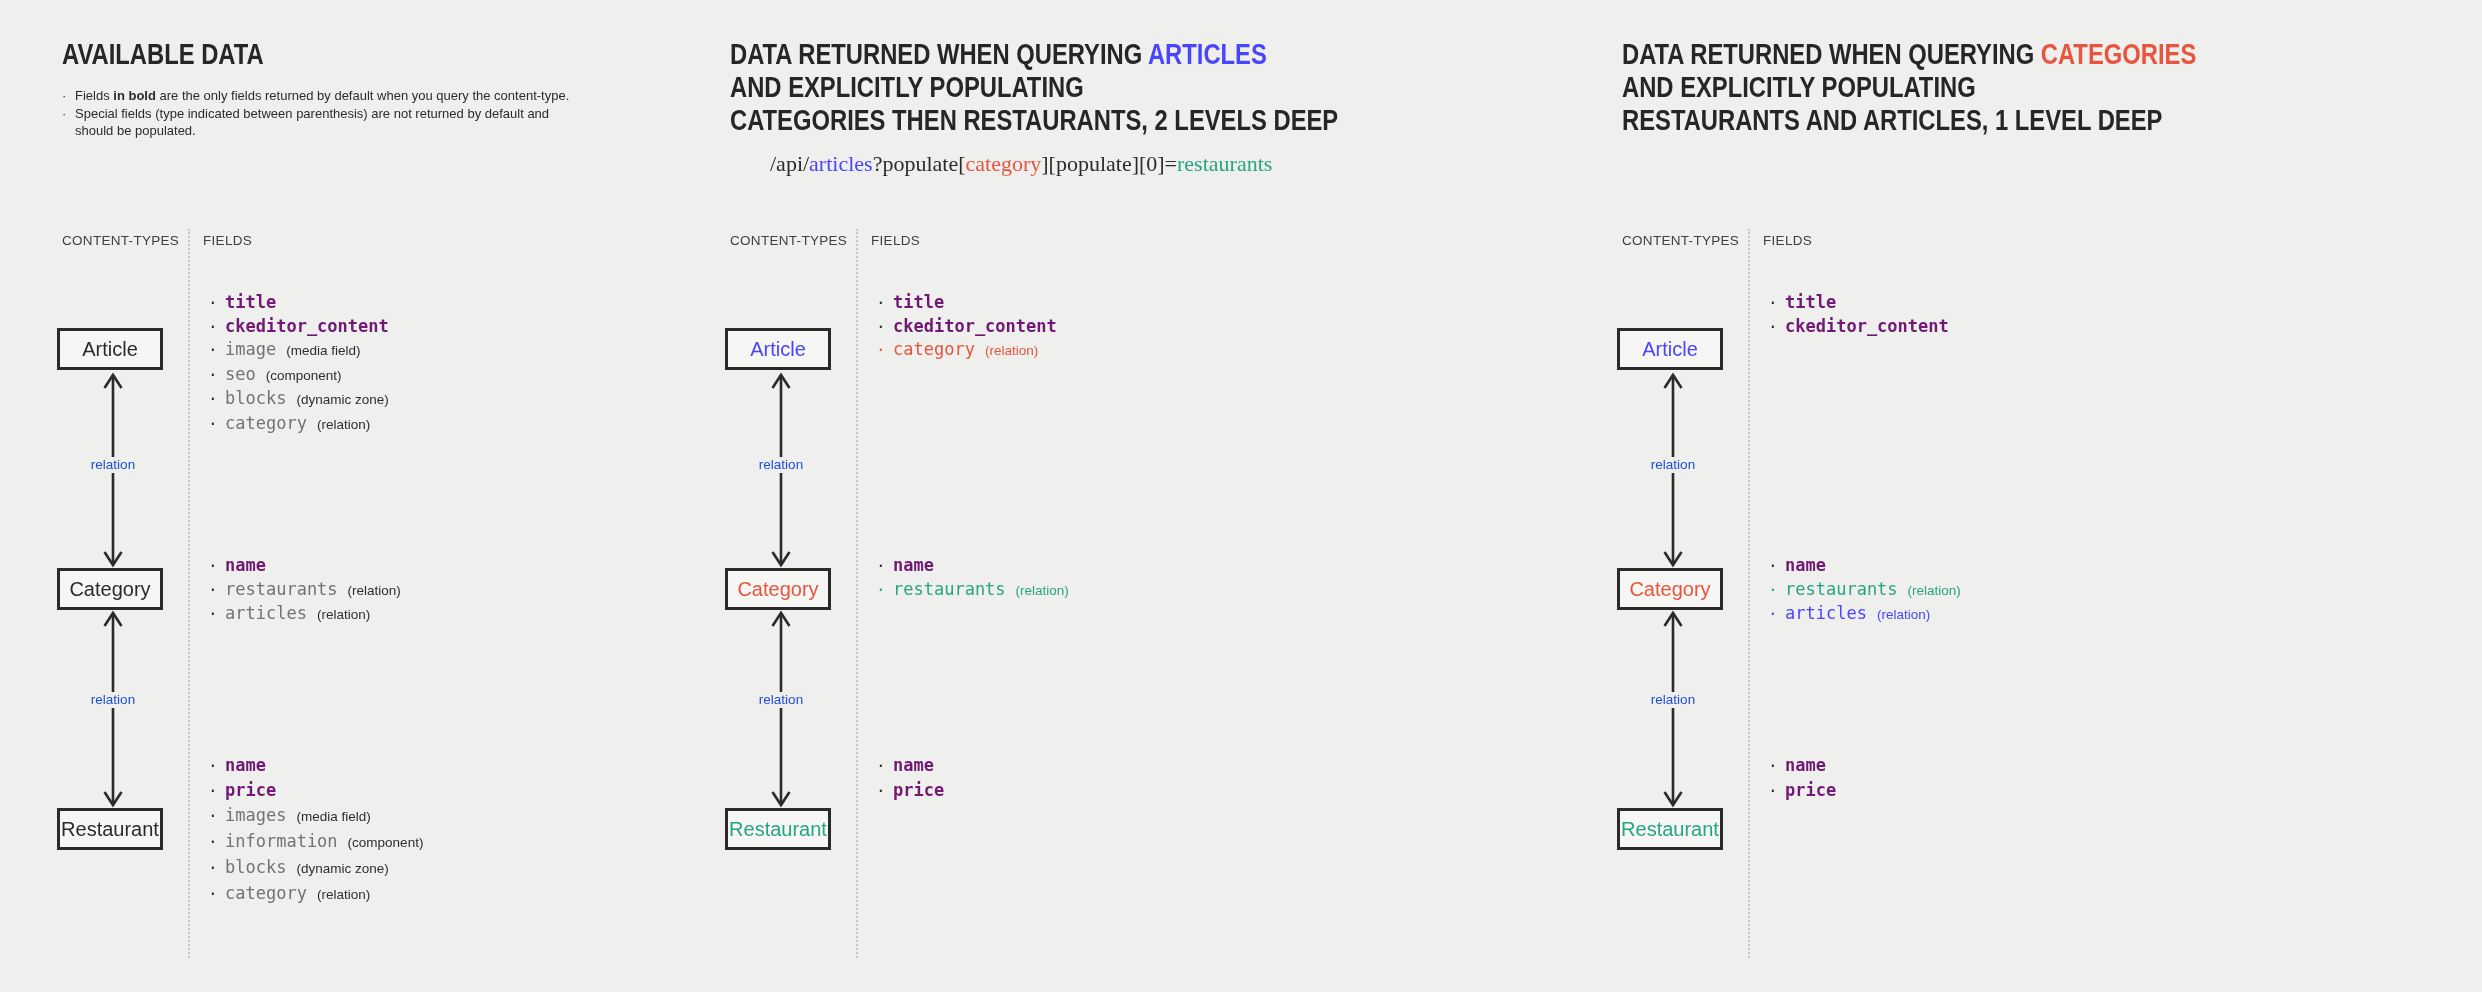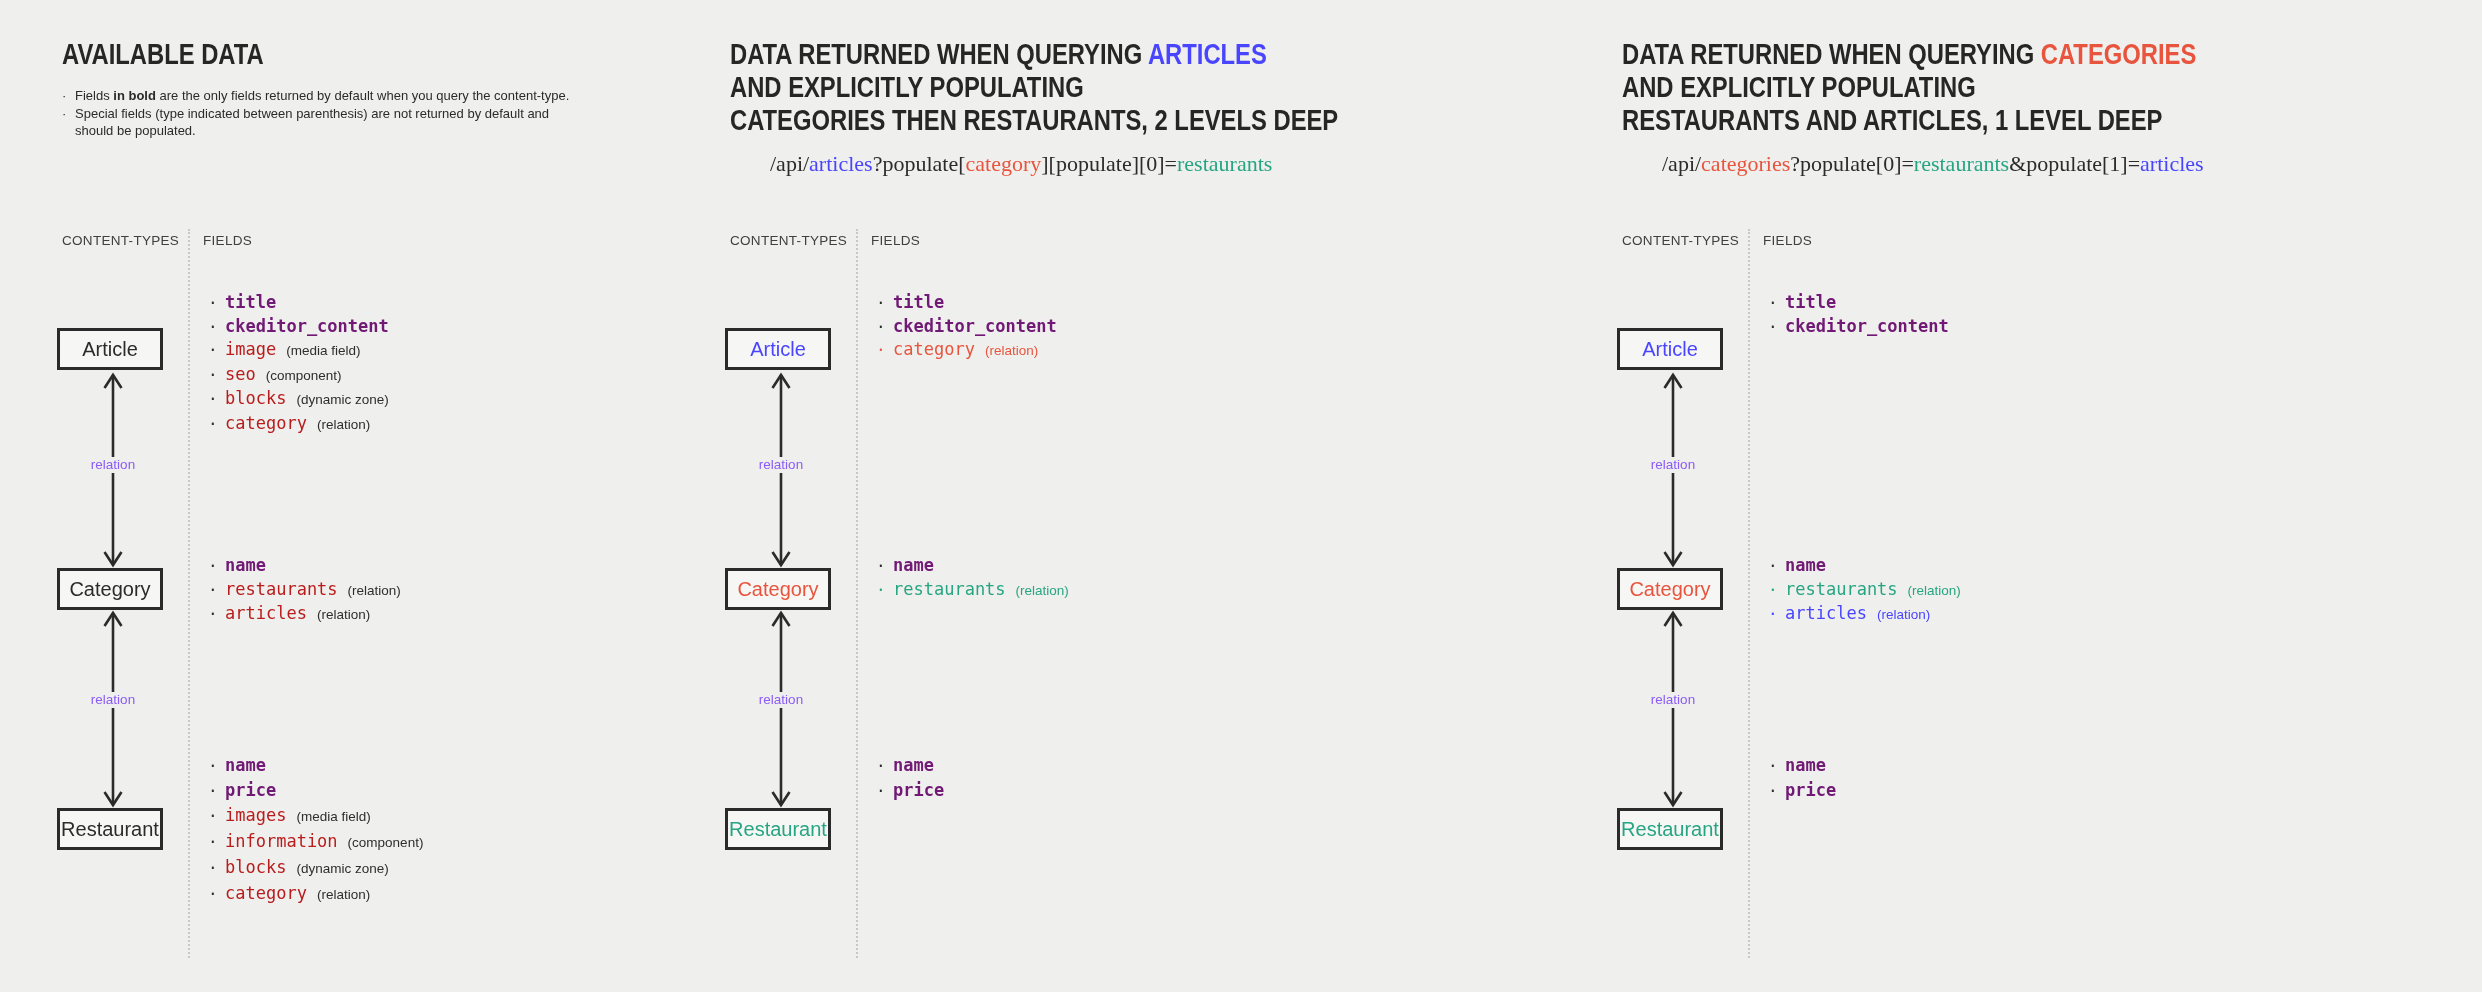--- a/index.html
+++ b/index.html
@@ -24,38 +24,38 @@
   .col-header{position:absolute;top:233px;font-size:13.5px;letter-spacing:.3px;color:#404040;white-space:nowrap;}
   .col-header.ct{left:0;}
   .col-header.fh{left:141px;}
 
   .divider{position:absolute;left:126px;top:229px;height:729px;width:0;border-left:2px dotted #c8c8c6;}
 
   .arrows{position:absolute;left:0;top:0;pointer-events:none;}
   .arrows path{stroke:#2b2b2b;stroke-width:2.6;fill:none;}
 
   .relation-label{position:absolute;left:51px;transform:translateX(-50%);background:#efefed;
-                  font-size:13.5px;line-height:16px;color:#8b5cf6;padding:0 3px;z-index:3;}
+                  font-size:13.5px;line-height:16px;color:#1d4ed8;padding:0 3px;z-index:3;}
   .relation-label.r1{top:457px;}
   .relation-label.r2{top:692px;}
 
   .node{position:absolute;left:-5px;width:100px;height:36px;border:3px solid #2a2a2a;background:#f6f6f4;
         display:flex;align-items:center;justify-content:center;font-size:20px;z-index:2;}
   .node-0{top:328px;}
   .node-1{top:568px;}
   .node-2{top:808px;}
 
   .field-list{position:absolute;left:146px;}
   .fl-0{top:291px;}
   .fl-1{top:554px;}
   .fl-2{top:753px;}
   .field-row{display:flex;align-items:baseline;line-height:23.6px;white-space:nowrap;}
   .fl-2 .field-row{line-height:25px;}
   .f-bullet{flex:none;width:17px;font-family:"DejaVu Sans Mono",monospace;font-size:16px;color:#2b2b2b;}
-  .f-name{font-family:"DejaVu Sans Mono","Liberation Mono",monospace;font-size:17px;color:#b91c1c;}
+  .f-name{font-family:"DejaVu Sans Mono","Liberation Mono",monospace;font-size:17px;color:#737373;}
   .f-name.bold{font-weight:700;color:#701a75;}
   .f-type{font-size:13.5px;color:#2e2e2e;margin-left:10px;}
 </style>
 </head>
 <body>
 
 <div id="stage">
     <div class="panel panel-0">
     <div class="panel-title">
         <div class="title-line"><span>AVAILABLE DATA</span></div>
@@ -232,21 +232,20 @@
         </div>
       </div>
   </div>
     <div class="panel panel-2">
     <div class="panel-title">
         <div class="title-line"><span>DATA RETURNED WHEN QUERYING </span><span style="color: rgb(232, 84, 61);">CATEGORIES</span></div>
         <div class="title-line"><span>AND EXPLICITLY POPULATING</span></div>
         <div class="title-line"><span>RESTAURANTS AND ARTICLES, 1 LEVEL DEEP</span></div>
       </div>
 
-    <div class="code-line"><span>/api/</span><span style="color: rgb(232, 84, 61);">categories</span><span>?populate[0]=</span><span style="color: rgb(39, 165, 131);">restaurants</span><span>&amp;populate[1]=</span><span style="color: rgb(73, 69, 255);">articles</span></div>
 
     <div class="col-header ct">CONTENT-TYPES</div>
     <div class="col-header fh">FIELDS</div>
     <div class="divider"></div>
 
     <svg class="arrows" width="120" height="992" viewBox="0 0 120 992">
       <path d="M51 375 L51 565"></path>
       <path d="M42.5 388 L51 375 L59.5 388"></path>
       <path d="M42.5 552 L51 565 L59.5 552"></path>
       <path d="M51 613 L51 805"></path>

